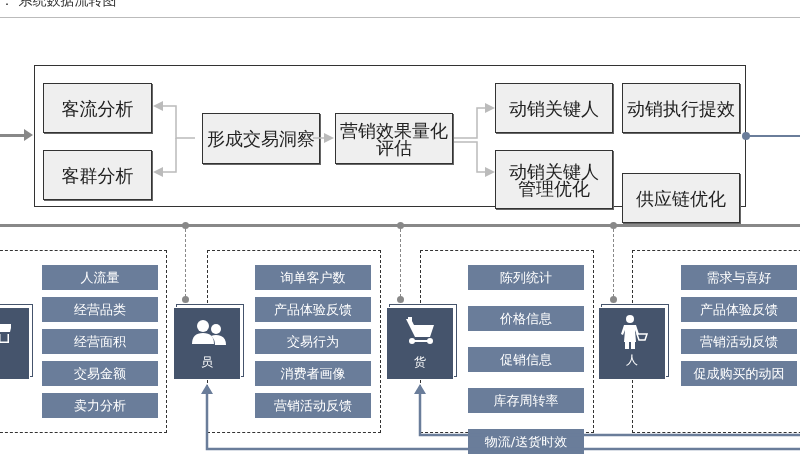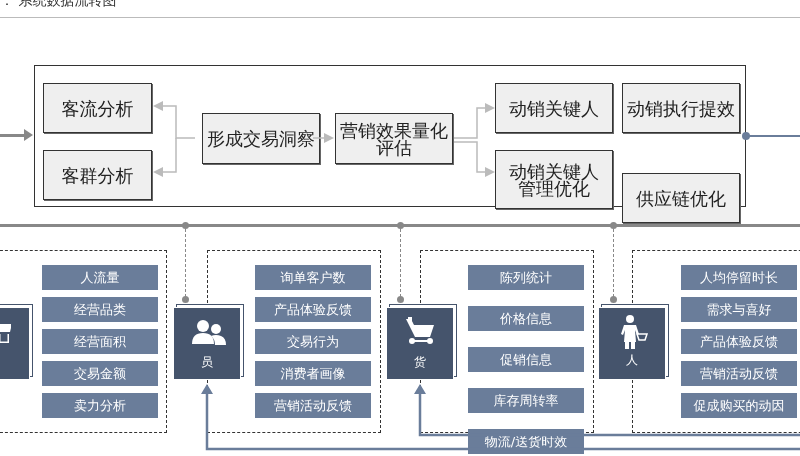--- a/index.html
+++ b/index.html
@@ -162,21 +162,20 @@
   <svg class="abs" style="left:20px;top:6px;" width="30" height="44">
     <circle cx="11" cy="5" r="4" fill="#fff"></circle>
     <path d="M5 11 L17 11 L20 20 L18 21 L16 16 L17 28 L5 28 L6 16 L4 21 L2 20 Z" fill="#fff"></path>
     <rect x="6" y="28" width="4" height="7" fill="#fff"></rect>
     <rect x="12" y="28" width="4" height="7" fill="#fff"></rect>
     <path d="M18 20 L28 20 L26 26 L20 26 Z" fill="none" stroke="#fff" stroke-width="1.5"></path>
   </svg>
   <div class="card-label" style="top:44px;">人</div>
 </div>
 <div class="abs" style="left:681px;top:265px;display:flex;flex-direction:column;gap:7px;">
-  <div class="item">人均停留时长</div>
   <div class="item">需求与喜好</div>
   <div class="item">产品体验反馈</div>
   <div class="item">营销活动反馈</div>
   <div class="item">促成购买的动因</div>
 </div>
 
 <svg class="abs" style="left:0;top:380px;" width="800" height="76">
   <polyline points="207,12 207,69 800,69" fill="none" stroke="#6a7d9a" stroke-width="2.5"></polyline>
   <polyline points="420,12 420,55 800,55" fill="none" stroke="#6a7d9a" stroke-width="2.5"></polyline>
   <polygon points="201,14 207,4 213,14" fill="#6a7d9a"></polygon>

